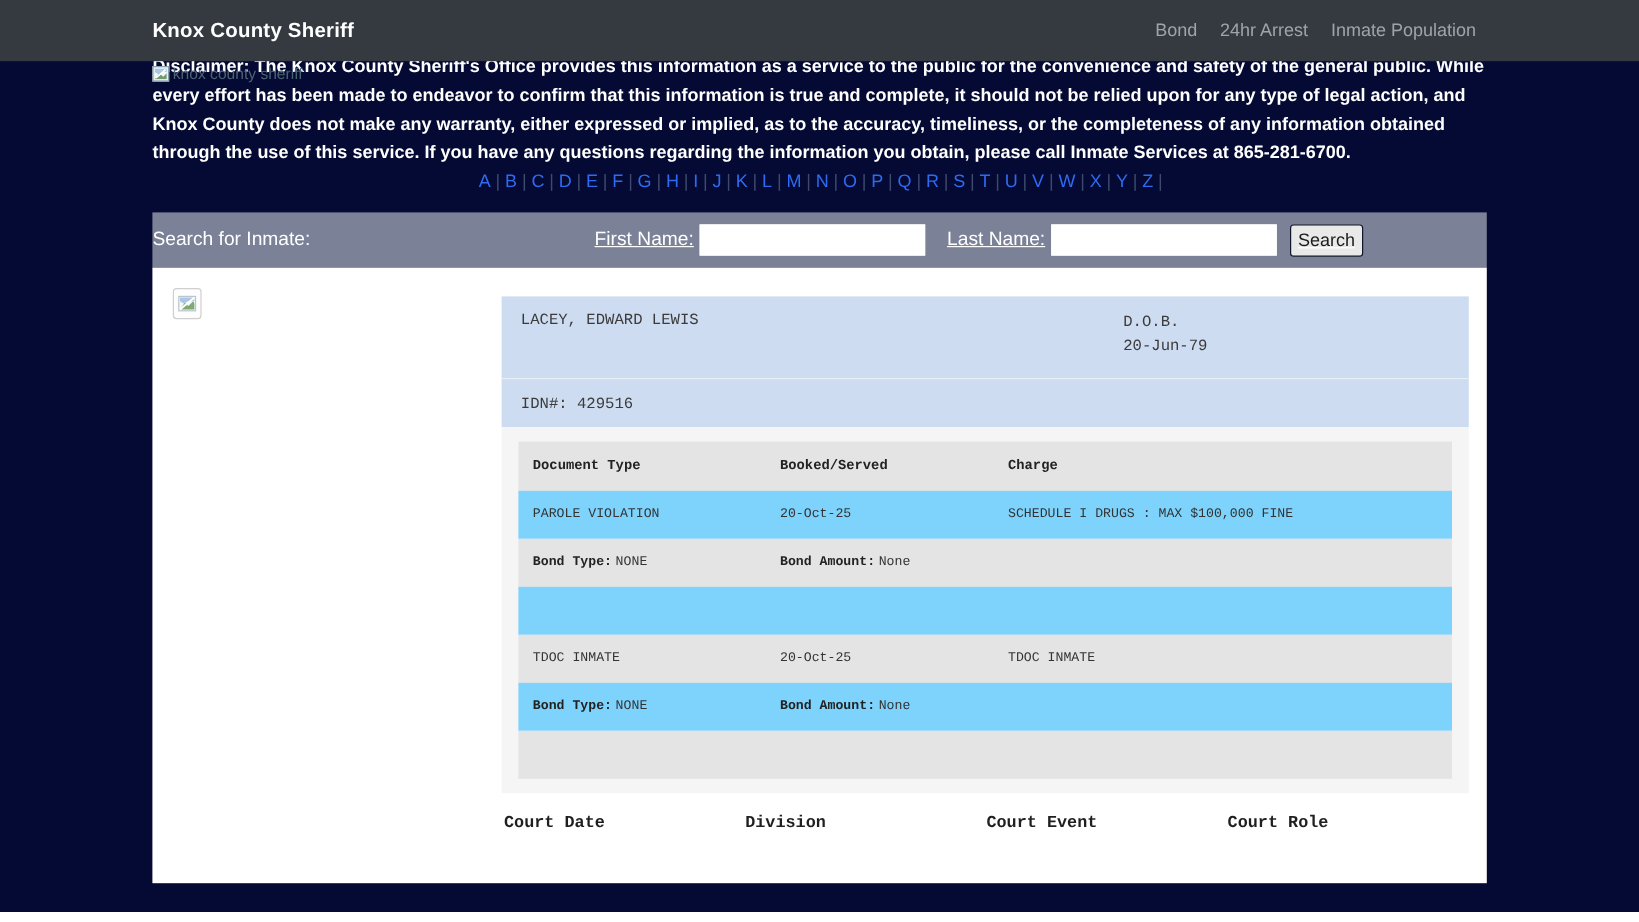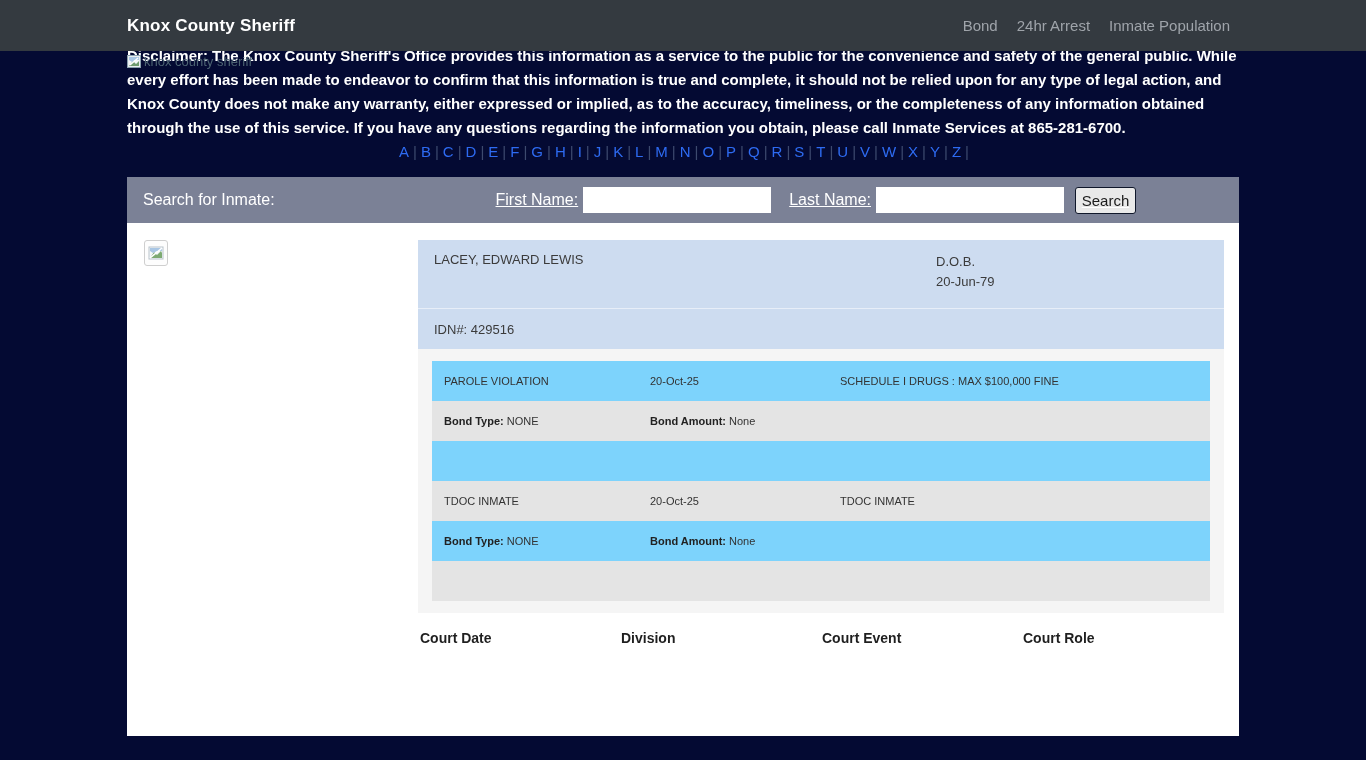--- a/index.html
+++ b/index.html
@@ -29,36 +29,36 @@
   .broken-alt .mini-ico { width:14px; height:13px; background:#e9edf0; border:1px solid #8aa0ad;
     display:inline-flex; align-items:center; justify-content:center; }
 
   .alphabet { text-align:center; margin-top:1px; font-size:15px; line-height:22px; }
   .alphabet a { color:#2e6bf2; text-decoration:none; padding:0 3px; cursor:pointer; }
   .alphabet .sep { color:#3d4a6e; padding:0 1px; }
 
   
   .searchbar { margin-top:14px; height:46px; background:#7b8196; display:flex;
     align-items:center; color:#ffffff; font-size:16px; }
-  .search-title { margin-left:16px; }
+  .search-title { }
   .search-right { margin-left:auto; margin-right:103px; display:flex; align-items:center;text-decoration:underline; }
   .search-right label { margin-right:5px; }
   .search-right input { width:188px; height:26px; border:1px solid #ffffff; background:#ffffff;
     font-size:14px; padding:0 5px; outline:none; }
   .gap-mid { width:18px; }
   .search-btn { margin-left:11px; width:61px; height:27px; background:#e9e9e9;
     border:1px solid #0f172a; border-radius:3px; font-size:15px; color:#1c1c1c; cursor:pointer; }
 
   
   .content-panel { position:relative; background:#ffffff; height:513px; }
   .broken-img { position:absolute; left:17px; top:17px; width:24px; height:26px;
     background:#fdfdfd; border:1px solid #cfcfcf; border-radius:3px;
     display:flex; align-items:center; justify-content:center; }
 
-  .inmate-wrap { margin-left:291px; width:806px; padding-top:17px; }
+  .inmate-wrap { margin-left:291px; width:806px; padding-top:24px;font-family:Liberation Mono, monospace; }
 
   .card-blue { background:#cddcf0; }
   .card-head { display:grid; grid-template-columns:1fr 272px; padding:12px 16px 0 16px;
     height:68px; font-size:13px; color:#3b3b3b; }
   .dob-block div { line-height:20px; }
   .idn-row { border-top:1px solid #e7eef8; height:41px; display:flex; align-items:center;
     padding-left:16px; font-size:13px; color:#3b3b3b; }
 
   .table-wrap { background:#f5f5f5; padding:12px 14px; }
   .trow { display:grid; grid-template-columns:206px 190px 1fr; align-items:center;
@@ -134,20 +134,25 @@
             <div>D.O.B.</div>
             <div>20-Jun-79</div>
           </div>
         </div>
         <div class="idn-row">
           <span>IDN#: 429516</span>
         </div>
       </div>
 
       <div class="table-wrap">
+        <div class="trow head row-gray">
+          <span>Document Type</span>
+          <span>Booked/Served</span>
+          <span>Charge</span>
+        </div>
 
         <div class="trow row-light">
           <span>PAROLE VIOLATION</span>
           <span>20-Oct-25</span>
           <span>SCHEDULE I DRUGS : MAX $100,000 FINE</span>
         </div>
         <div class="trow row-gray">
           <span><span class="bold-lbl">Bond Type:</span><span>NONE</span></span>
           <span><span class="bold-lbl">Bond Amount:</span><span>None</span></span>
           <span></span>

